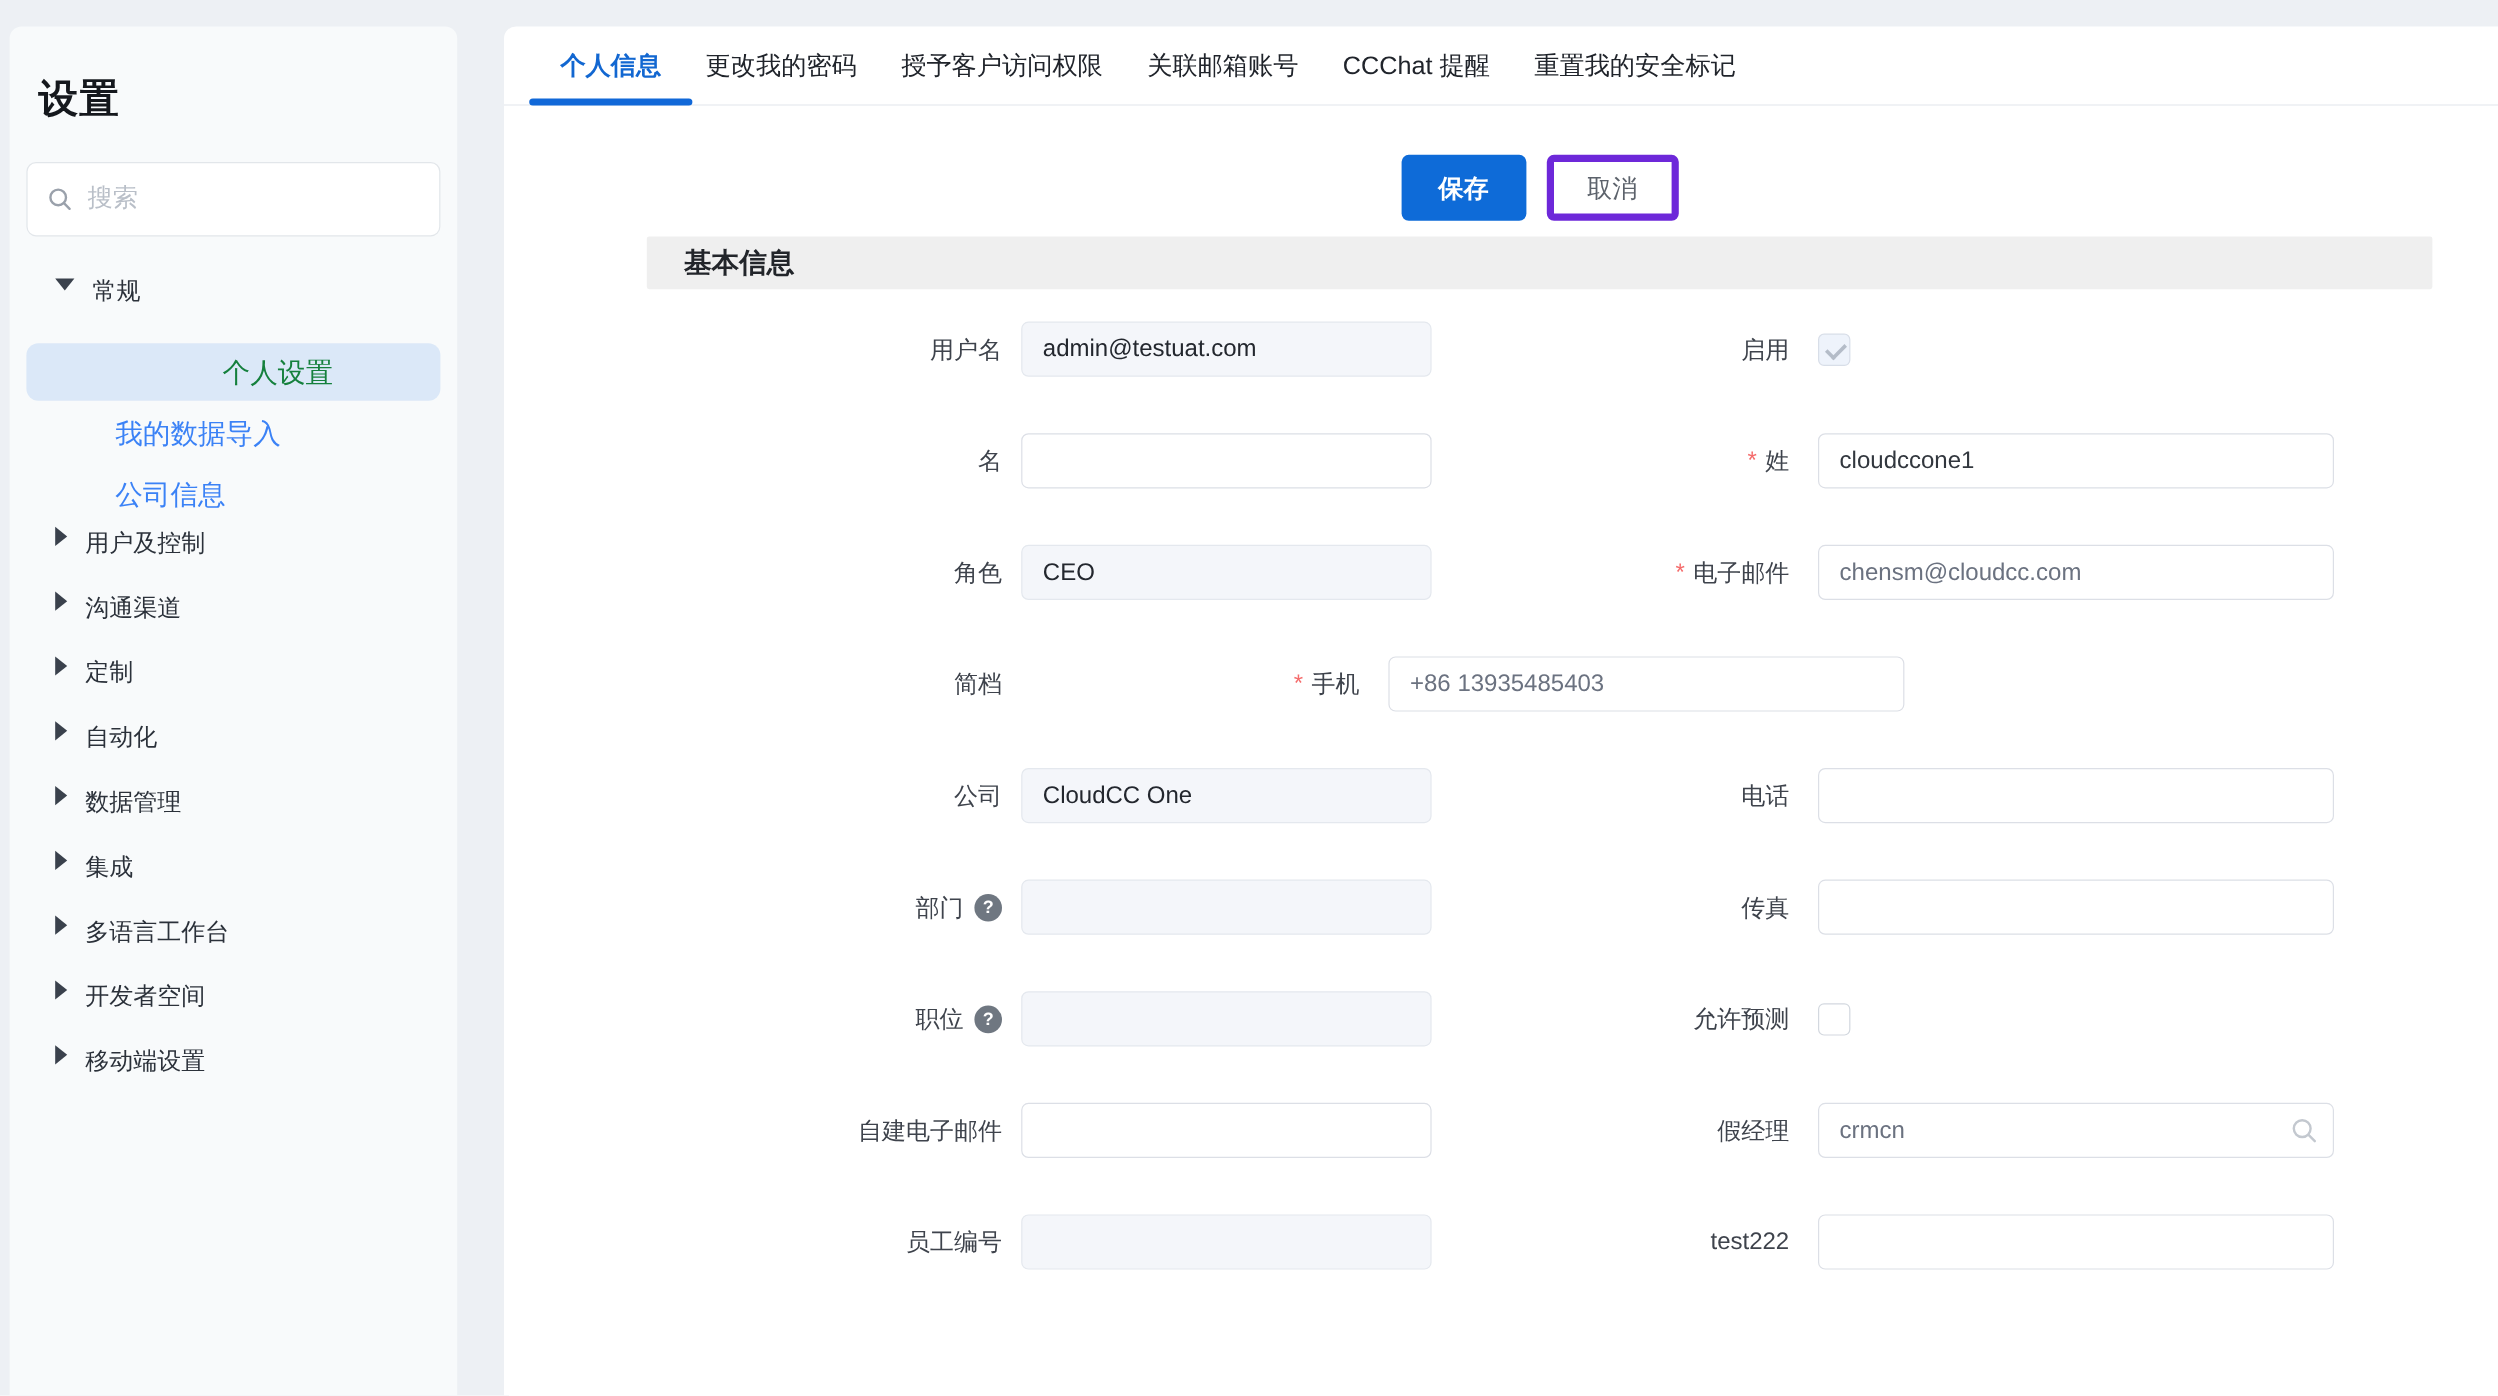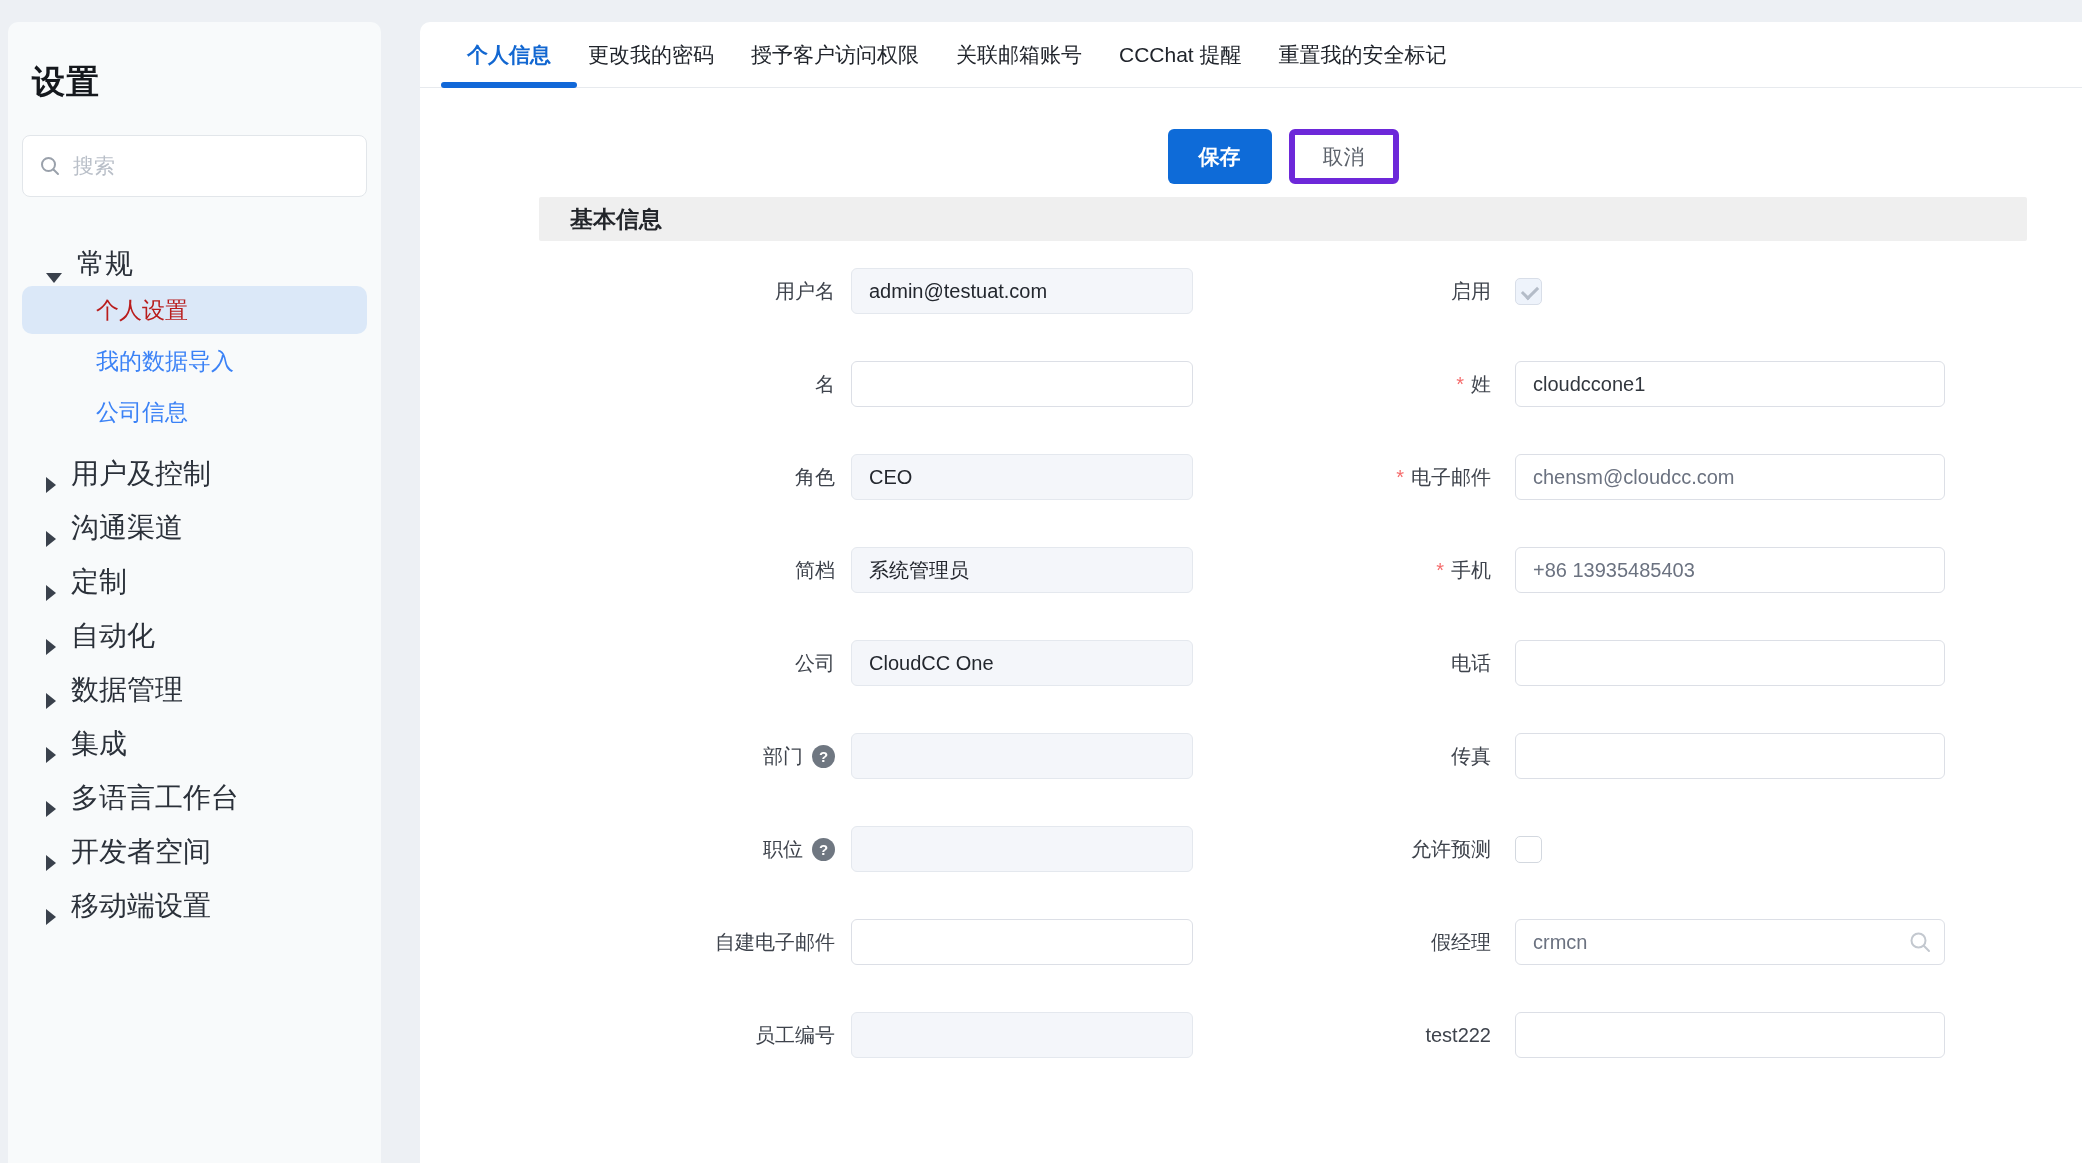--- a/index.html
+++ b/index.html
@@ -25,28 +25,28 @@
   }
   .search-box svg { flex:0 0 auto; }
   .search-box input {
     border:none; outline:none; flex:1; font-size:21px; color:#3a4048;
     font-family:inherit; background:transparent;
   }
   .search-box input::placeholder { color:#b9bfc8; }
 
   .nav { margin-top:32px; }
   .nav-group {
-    height:54px; display:flex; align-items:flex-end; gap:15px;
-    padding-left:38px; font-size:28px; color:#2b313a; cursor:pointer;
+    height:54px; display:flex; align-items:flex-start; gap:15px;
+    padding-left:38px; font-size:20px; color:#2b313a; cursor:pointer;
   }
   .nav-sub {
     height:48px; margin:3px 14px 3px 14px; display:flex; align-items:center;
     padding-left:74px; font-size:23px; color:#3b82f6; border-radius:10px; cursor:pointer;
   }
-  .nav-sub.active { background:#dbe8f8; color:#b91c1c; }
+  .nav-sub.active { background:#dbe8f8; color:#15803d;justify-content:center; }
   .tri { width:0; height:0; display:inline-block; }
   .tri.right { border-top:8px solid transparent; border-bottom:8px solid transparent; border-left:10px solid #3a414c; }
   .tri.down  { border-left:8px solid transparent; border-right:8px solid transparent; border-top:10px solid #3a414c; margin-top:3px; }
 
   
   .main-card {
     position:absolute; left:420px; top:22px; right:0; height:1141px;
     background:#ffffff; border-radius:10px 0 0 0;
   }
   .tab-bar {
@@ -260,23 +260,20 @@
             </div>
           <div class="fw-r">
               <input class="field muted" value="chensm@cloudcc.com" style="">
             </div>
         </div>
 
         <div class="row">
           <div class="lab lab-l">
               <span>简档</span>
             </div>
-          <div class="fw-l">
-              <input class="field ro" disabled="" value="系统管理员" style="">
-            </div>
           <div class="lab lab-r">
               <span class="req">*</span>
               <span>手机</span>
             </div>
           <div class="fw-r">
               <input class="field muted" value="+86 13935485403" style="">
             </div>
         </div>
 
         <div class="row">

